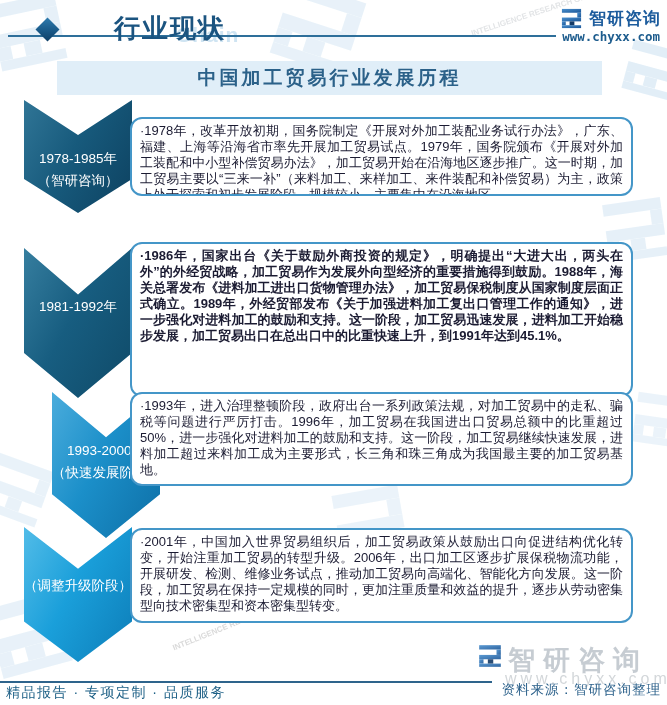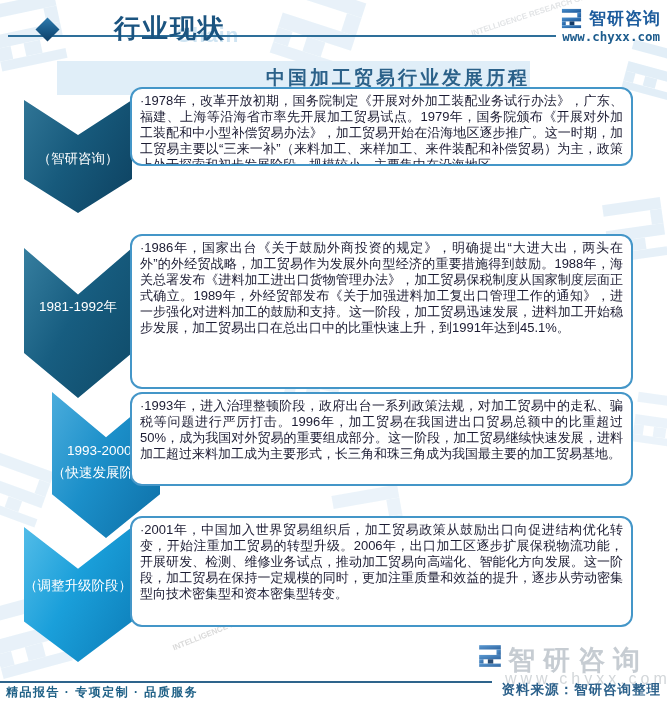--- a/index.html
+++ b/index.html
@@ -18,48 +18,48 @@
     color:#1b5480;letter-spacing:2px;margin-left:43px;}
   .hdr-chain{position:absolute;left:176px;top:23px;z-index:1;font-size:21px;font-weight:800;
     color:#cfe4f2;letter-spacing:1px;}
   .hdr-line{position:absolute;left:8px;top:35px;width:548px;height:2px;background:#2e6f9a;z-index:2;}
   .logo-group{position:absolute;right:6px;top:7px;z-index:3;display:flex;align-items:center;gap:6px;}
   .logo-brand{font-size:17px;font-weight:bold;color:#1d5c9d;letter-spacing:1px;}
   .logo-site{position:absolute;right:7px;top:29px;z-index:3;font-family:"DejaVu Sans Mono",monospace;
     font-size:12.5px;font-weight:bold;color:#1e5d8e;}
 
   
-  .title-bar{position:absolute;left:57px;top:61px;width:473px;height:34px;background:#e0eef8;
-    display:flex;align-items:center;justify-content:flex-end;z-index:2;}
+  .title-bar{position:absolute;left:57px;top:61px;width:545px;height:34px;background:#e0eef8;
+    display:flex;align-items:center;justify-content:center;z-index:2;}
   .title-bar span{font-size:19px;font-weight:bold;color:#2b6189;letter-spacing:3px;}
 
   
   .arrow{position:absolute;left:24px;width:108px;z-index:2;
     clip-path:polygon(0% 0%,50% 31%,100% 0%,100% 70%,50% 100%,0% 70%);}
   .arrow .atxt{position:absolute;top:48px;left:0;width:100%;text-align:center;color:#ffffff;
     font-size:13.5px;line-height:22px;}
   .a1{top:100px;height:113px;background:linear-gradient(118deg,#307596 0%,#175a7c 45%,#0d4160 100%);}
   .a2{top:248px;height:150px;background:linear-gradient(118deg,#367e9f 0%,#175d80 45%,#0f4a68 100%);}
   .a3{top:392px;height:146px;background:linear-gradient(118deg,#4aacdc 0%,#1b8fc9 45%,#0e6fa6 100%);margin-left:28px;}
   .a4{top:527px;height:135px;background:linear-gradient(118deg,#52bce8 0%,#1a9fda 45%,#0d7db8 100%);}
 
   
   .sbox{position:absolute;left:130px;width:503px;border:2px solid #4496c8;border-radius:12px;
     box-sizing:border-box;background:#ffffff;padding:4px 8px;z-index:2;
     font-size:13px;line-height:16px;color:#1b1b32;text-align:justify;overflow:hidden;}
-  .b1{top:87px;height:79px;}
-  .b2{top:234px;height:155px;}
+  .b1{top:117px;height:79px;}
+  .b2{top:242px;height:155px;font-weight:bold;}
   .b3{top:392px;height:94px;}
-  .b4{top:516px;height:111px;}
+  .b4{top:528px;height:95px;}
 
   
   .foot-line{position:absolute;left:0;top:681px;width:492px;height:2px;background:#2e648c;z-index:3;}
-  .foot-left{position:absolute;left:6px;top:684px;z-index:3;font-size:12px;font-weight:bold;
+  .foot-left{position:absolute;left:6px;top:684px;z-index:3;font-size:14px;font-weight:normal;
     color:#1e6086;letter-spacing:1.5px;}
-  .foot-right{position:absolute;right:6px;top:681px;z-index:3;font-size:13.5px;font-weight:bold;
+  .foot-right{position:absolute;right:6px;top:681px;z-index:3;font-size:13.5px;font-weight:normal;
     color:#2b608a;letter-spacing:1px;}
 
   
   .bwm{position:absolute;z-index:1;}
   .bwm-brand{position:absolute;left:508px;top:642px;font-size:27px;font-weight:bold;
     color:#c6ccd2;letter-spacing:8px;}
   .bwm-site{position:absolute;left:505px;top:670px;font-size:16px;color:#d3d7da;letter-spacing:4px;}
 </style>
 </head>
 <body>
@@ -150,39 +150,40 @@
     <span class="logo-brand">智研咨询</span>
   </div>
   <div class="logo-site">www.chyxx.com</div>
 
   <div class="title-bar">
     <span>中国加工贸易行业发展历程</span>
   </div>
 
   <div class="arrow a1">
     <div class="atxt">
+      <div>1978-1985年</div>
       <div>（智研咨询）</div>
     </div>
   </div>
   <div class="sbox b1">·1978年，改革开放初期，国务院制定《开展对外加工装配业务试行办法》，广东、福建、上海等沿海省市率先开展加工贸易试点。1979年，国务院颁布《开展对外加工装配和中小型补偿贸易办法》，加工贸易开始在沿海地区逐步推广。这一时期，加工贸易主要以“三来一补”（来料加工、来样加工、来件装配和补偿贸易）为主，政策上处于探索和初步发展阶段，规模较小，主要集中在沿海地区。</div>
 
   <div class="arrow a2">
     <div class="atxt">
       <div>1981-1992年</div>
     </div>
   </div>
   <div class="sbox b2">·1986年，国家出台《关于鼓励外商投资的规定》，明确提出“大进大出，两头在外”的外经贸战略，加工贸易作为发展外向型经济的重要措施得到鼓励。1988年，海关总署发布《进料加工进出口货物管理办法》，加工贸易保税制度从国家制度层面正式确立。1989年，外经贸部发布《关于加强进料加工复出口管理工作的通知》，进一步强化对进料加工的鼓励和支持。这一阶段，加工贸易迅速发展，进料加工开始稳步发展，加工贸易出口在总出口中的比重快速上升，到1991年达到45.1%。</div>
 
   <div class="arrow a3">
     <div class="atxt">
       <div>1993-2000年</div>
       <div>（快速发展阶段）</div>
     </div>
   </div>
-  <div class="sbox b3">·1993年，进入治理整顿阶段，政府出台一系列政策法规，对加工贸易中的走私、骗税等问题进行严厉打击。1996年，加工贸易在我国进出口贸易总额中的比重超过50%，成为我国对外贸易的重要组成部分。这一阶段，加工贸易继续快速发展，进料加工超过来料加工成为主要形式，长三角和珠三角成为我国最主要的加工贸易基地。</div>
+  <div class="sbox b3">·1993年，进入治理整顿阶段，政府出台一系列政策法规，对加工贸易中的走私、骗税等问题进行严厉打击。1996年，加工贸易在我国进出口贸易总额中的比重超过50%，进一步强化对进料加工的鼓励和支持。这一阶段，加工贸易继续快速发展，进料加工超过来料加工成为主要形式，长三角和珠三角成为我国最主要的加工贸易基地。</div>
 
   <div class="arrow a4">
     <div class="atxt">
       <div>（调整升级阶段）</div>
     </div>
   </div>
   <div class="sbox b4">·2001年，中国加入世界贸易组织后，加工贸易政策从鼓励出口向促进结构优化转变，开始注重加工贸易的转型升级。2006年，出口加工区逐步扩展保税物流功能，开展研发、检测、维修业务试点，推动加工贸易向高端化、智能化方向发展。这一阶段，加工贸易在保持一定规模的同时，更加注重质量和效益的提升，逐步从劳动密集型向技术密集型和资本密集型转变。</div>
 
   <div class="bwm" style="left:477px;top:643px;opacity:.9">
     <svg width="26" height="26" viewBox="0 0 24 24">

